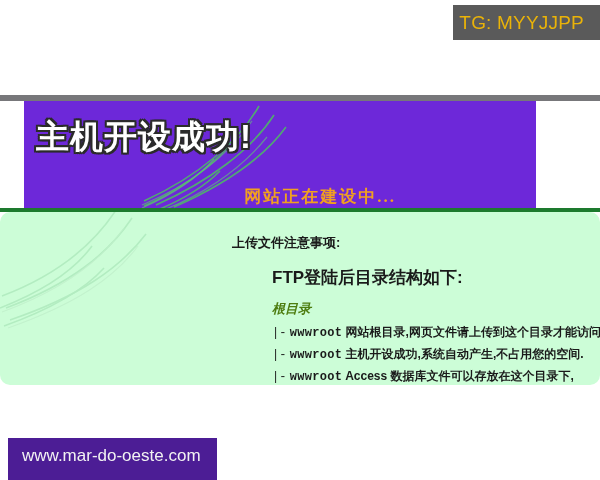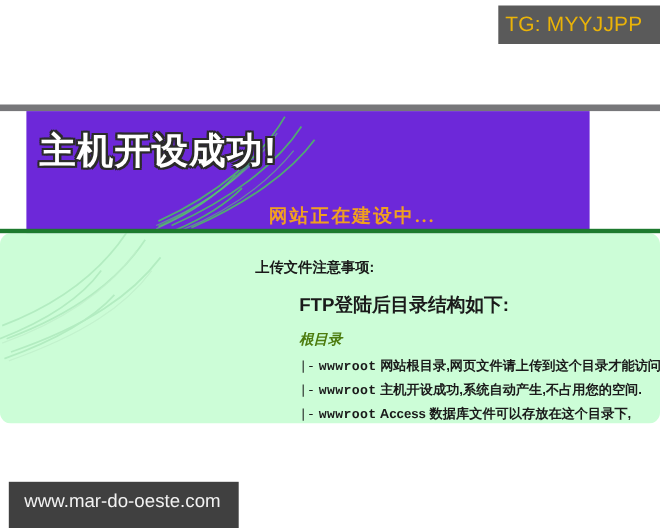--- a/index.html
+++ b/index.html
@@ -185,21 +185,21 @@
     width: 600px;
     height: 95px;
     background: #ffffff;
   }
   .url-badge {
     position: absolute;
     left: 8px;
     top: 438px;
     height: 43px;
     padding: 0 16px 0 14px;
-    background: #404040;
+    background: #4c1d95;
     color: #f2f2f2;
     font-size: 17px;
     line-height: 35px;
     white-space: nowrap;
     font-family: "Liberation Sans", sans-serif;
   }
 </style>
 </head>
 <body>
 

